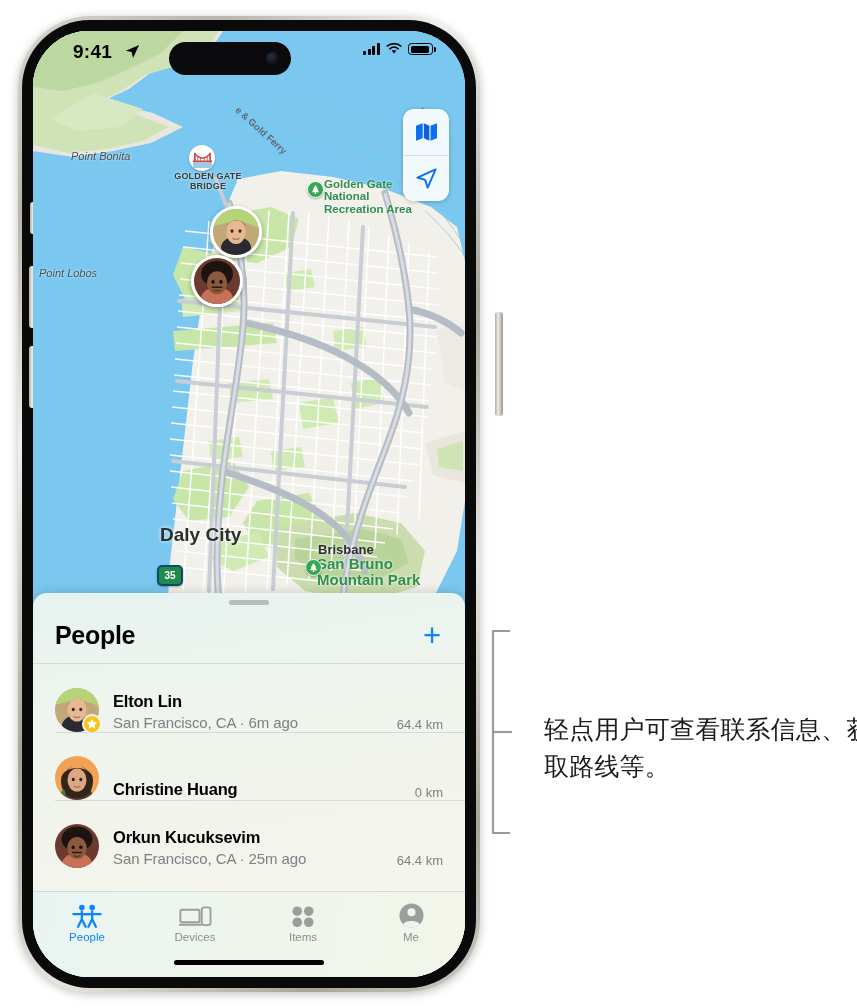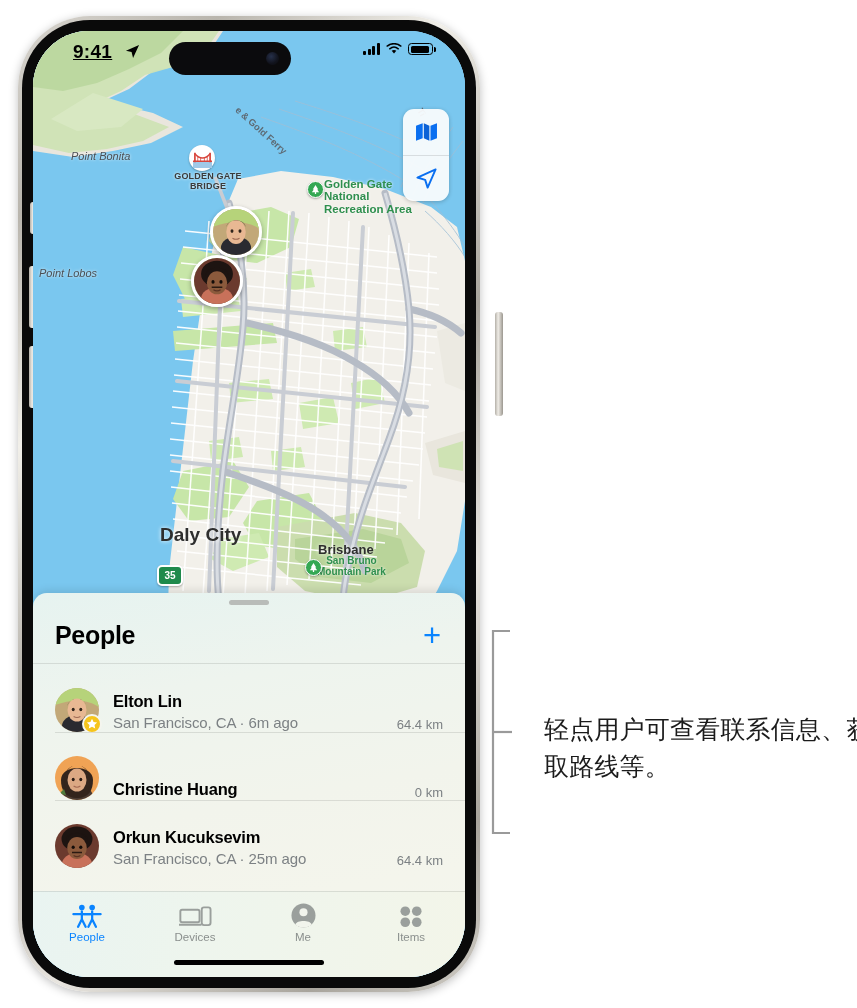--- a/index.html
+++ b/index.html
@@ -53,38 +53,37 @@
     display:flex; align-items:center; justify-content:center;
   }
   .park-pin{
     position:absolute; width:17px; height:17px; border-radius:50%;
     background:#34a853; border:1.5px solid #fff;
     box-shadow:0 1px 2px rgba(0,0,0,.3);
     display:flex; align-items:center; justify-content:center;
   }
   .shield{
     position:absolute; width:26px; height:21px; border-radius:5px;
-    background:#1f8a4c; border:2px solid #ffffff; color:#fff;
+    background:#1f8a4c; border:2px solid #0c4a6e; color:#fff;
     font-size:10px; font-weight:700; display:flex; align-items:center; justify-content:center;
     box-shadow:0 1px 2px rgba(0,0,0,.3);
   }
 
   
   .map-avatar{
     position:absolute; border-radius:50%; border:3px solid #fff; overflow:hidden;
     box-shadow:0 2px 5px rgba(0,0,0,.32);
   }
   .face{ position:absolute; inset:0; }
 
   
   .statusbar{ position:absolute; left:0; top:0; width:432px; height:48px; z-index:9; }
   .sb-time{
     position:absolute; left:40px; top:10px; font-size:19px; font-weight:700; color:#000;
     letter-spacing:.3px;
-    text-decoration:underline;
   }
   .sb-loc{ position:absolute; left:92px; top:13px; }
   .dyn-island{
     position:absolute; left:136px; top:11px; width:122px; height:33px; border-radius:18px;
     background:#0b0b0d;
   }
   .dyn-lens{ position:absolute; right:12px; top:10px; width:13px; height:13px; border-radius:50%;
     background:radial-gradient(circle at 40% 35%, #26304a 0%, #11131c 60%, #0a0b10 100%); }
   .sb-right{ position:absolute; right:32px; top:12px; display:flex; align-items:center; gap:6px; }
   .bars{ display:flex; align-items:flex-end; gap:1.6px; height:12px; }
@@ -295,21 +294,21 @@
 
         <div class="map-label lbl-water" style="left:38px; top:120px; font-size:11px;">Point Bonita</div>
         <div class="map-label lbl-water" style="left:6px; top:237px; font-size:11px;">Point Lobos</div>
         <div class="map-label lbl-city" style="left:127px; top:494px; font-size:19px;">Daly City</div>
         <div class="map-label lbl-city" style="left:285px; top:512px; font-size:13px;">Brisbane</div>
         <div class="map-label lbl-poi" style="left:133px; top:141px; font-size:9px; width:84px;">GOLDEN GATE
 BRIDGE</div>
         <div class="map-label lbl-park" style="left:291px; top:147px; font-size:11.5px;">Golden Gate
 National
 Recreation Area</div>
-        <div class="map-label lbl-park" style="left:284px; top:525px; font-size:10px;text-align:center;">San Bruno
+        <div class="map-label lbl-park" style="left:284px; top:525px; font-size:15px;">San Bruno
 Mountain Park</div>
         <div class="map-label" style="left:207px; top:74px; font-size:9.5px; font-weight:700; color:#5d6a74; transform:rotate(42deg); transform-origin:left top;">­e &amp; Gold Ferry</div>
         <div class="map-label" style="left:390px; top:76px; font-size:9px; font-weight:700; color:#5d6a74; transform:rotate(60deg); transform-origin:left top;">Ti</div>
 
         <div class="poi-circle" style="left:156px; top:114px; width:26px; height:26px;">
           <svg width="19" height="19" viewBox="0 0 20 20">
             <rect x="0" y="13" width="20" height="7" fill="#9fc9e8"></rect>
             <path d="M2,14 L2,4 M18,14 L18,4" stroke="#d8453c" stroke-width="1.8"></path>
             <path d="M2,5 C7,11 13,11 18,5" stroke="#d8453c" stroke-width="1.4" fill="none"></path>
             <path d="M0,13 L20,13" stroke="#d8453c" stroke-width="1.6"></path>
@@ -507,39 +506,39 @@
             <svg width="33" height="23" viewBox="0 0 34 24">
               <rect x="1.2" y="5" width="20" height="13" rx="1.8" fill="none" stroke="#9a9f9c" stroke-width="2"></rect>
               <path d="M0,20.6 L22.5,20.6" stroke="#9a9f9c" stroke-width="2" stroke-linecap="round"></path>
               <rect x="23.5" y="2.5" width="9.2" height="18.5" rx="2.4" fill="none" stroke="#9a9f9c" stroke-width="2"></rect>
             </svg>
           </span>
           <span class="tab-lbl">Devices</span>
         </div>
         <div class="tab">
           <span class="tab-ico">
-            <svg width="25" height="25" viewBox="0 0 26 26">
-              <circle cx="13" cy="13" r="12.5" fill="#9a9f9c"></circle>
-              <circle cx="13" cy="9.6" r="4.2" fill="#f1f4ec"></circle>
-              <path d="M4.6,22.3 C6,17.6 20,17.6 21.4,22.3 C19.2,24.6 16.3,25.5 13,25.5 C9.7,25.5 6.8,24.6 4.6,22.3 Z" fill="#f1f4ec"></path>
-            </svg>
-          </span>
-          <span class="tab-lbl">Me</span>
-        </div>
-        <div class="tab">
-          <span class="tab-ico">
             <svg width="24" height="23" viewBox="0 0 24 24">
               <circle cx="6" cy="6.5" r="5" fill="#9a9f9c"></circle>
                 <circle cx="18" cy="6.5" r="5" fill="#9a9f9c"></circle>
               <circle cx="6" cy="18" r="5" fill="#9a9f9c"></circle>
                 <circle cx="18" cy="18" r="5" fill="#9a9f9c"></circle>
             </svg>
           </span>
           <span class="tab-lbl">Items</span>
         </div>
+        <div class="tab">
+          <span class="tab-ico">
+            <svg width="25" height="25" viewBox="0 0 26 26">
+              <circle cx="13" cy="13" r="12.5" fill="#9a9f9c"></circle>
+              <circle cx="13" cy="9.6" r="4.2" fill="#f1f4ec"></circle>
+              <path d="M4.6,22.3 C6,17.6 20,17.6 21.4,22.3 C19.2,24.6 16.3,25.5 13,25.5 C9.7,25.5 6.8,24.6 4.6,22.3 Z" fill="#f1f4ec"></path>
+            </svg>
+          </span>
+          <span class="tab-lbl">Me</span>
+        </div>
         <div class="home-ind"></div>
       </div>
 
     </div>
 
     <div class="btn-side btn-power"></div>
   </div>
 
   <svg class="bracket" width="34" height="204" viewBox="0 0 34 204">
     <path d="M22,1 L5,1 L5,203 L22,203" fill="none" stroke="#9a9a9a" stroke-width="2.2"></path>

